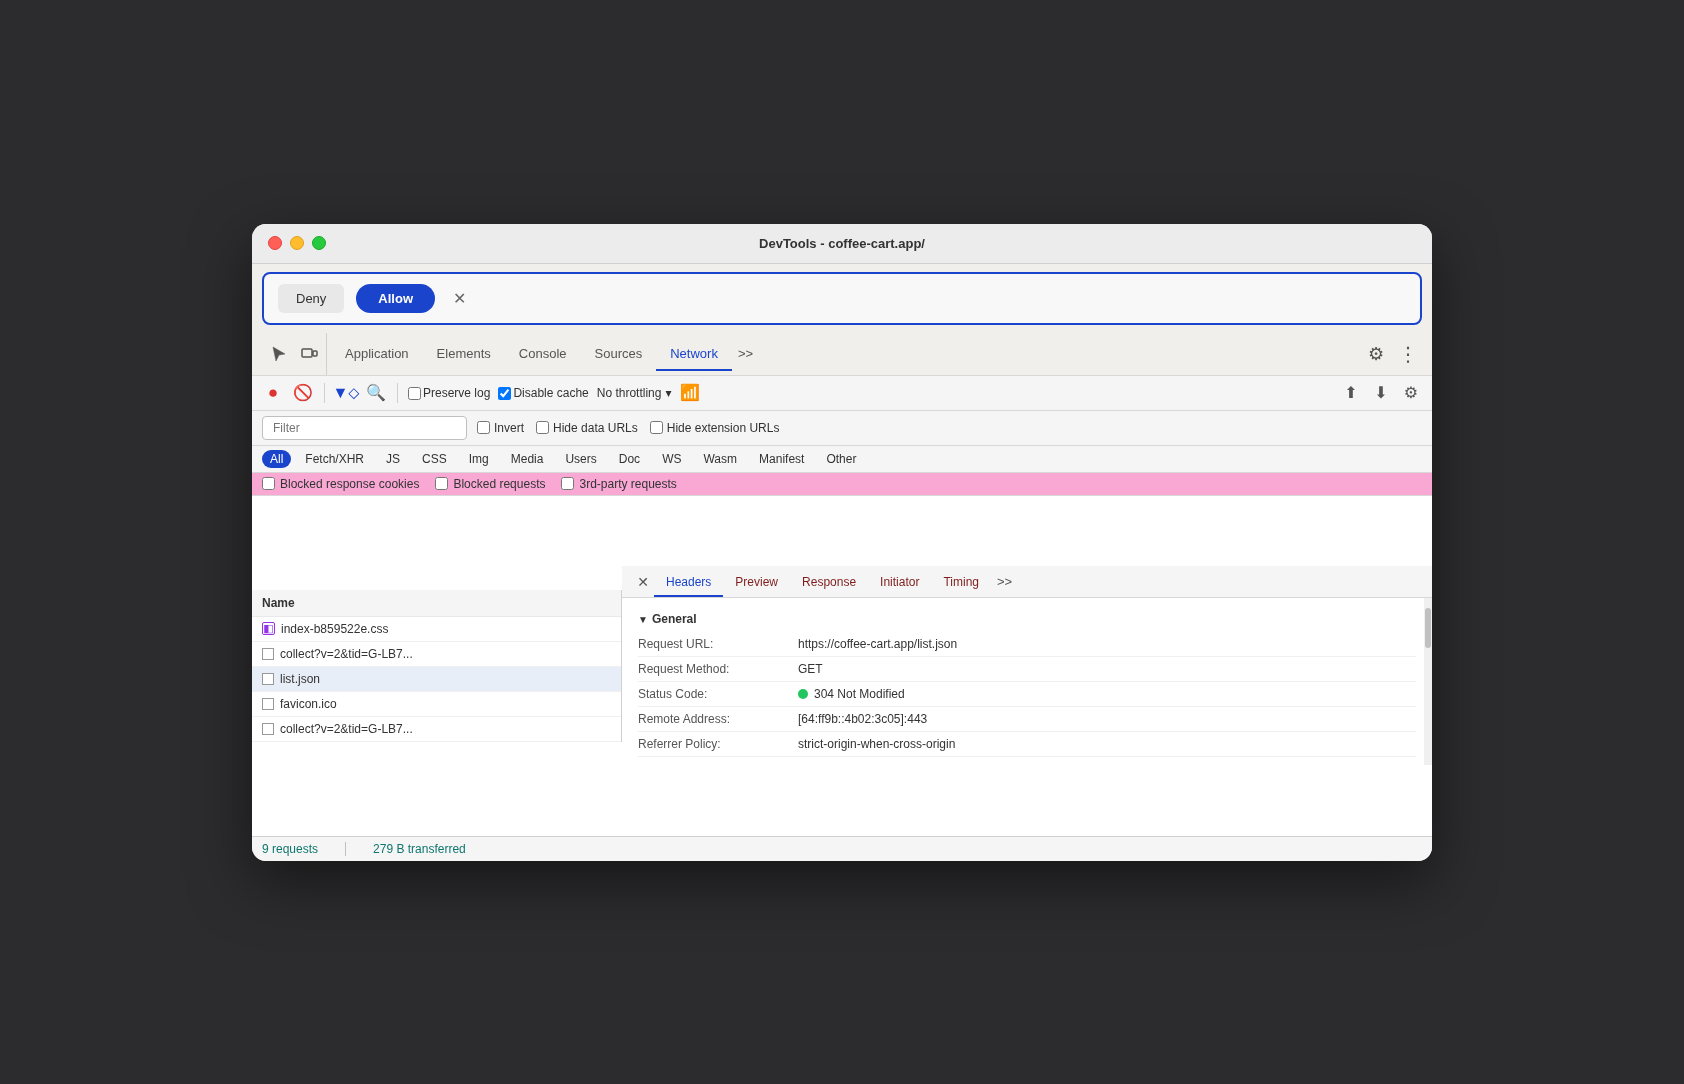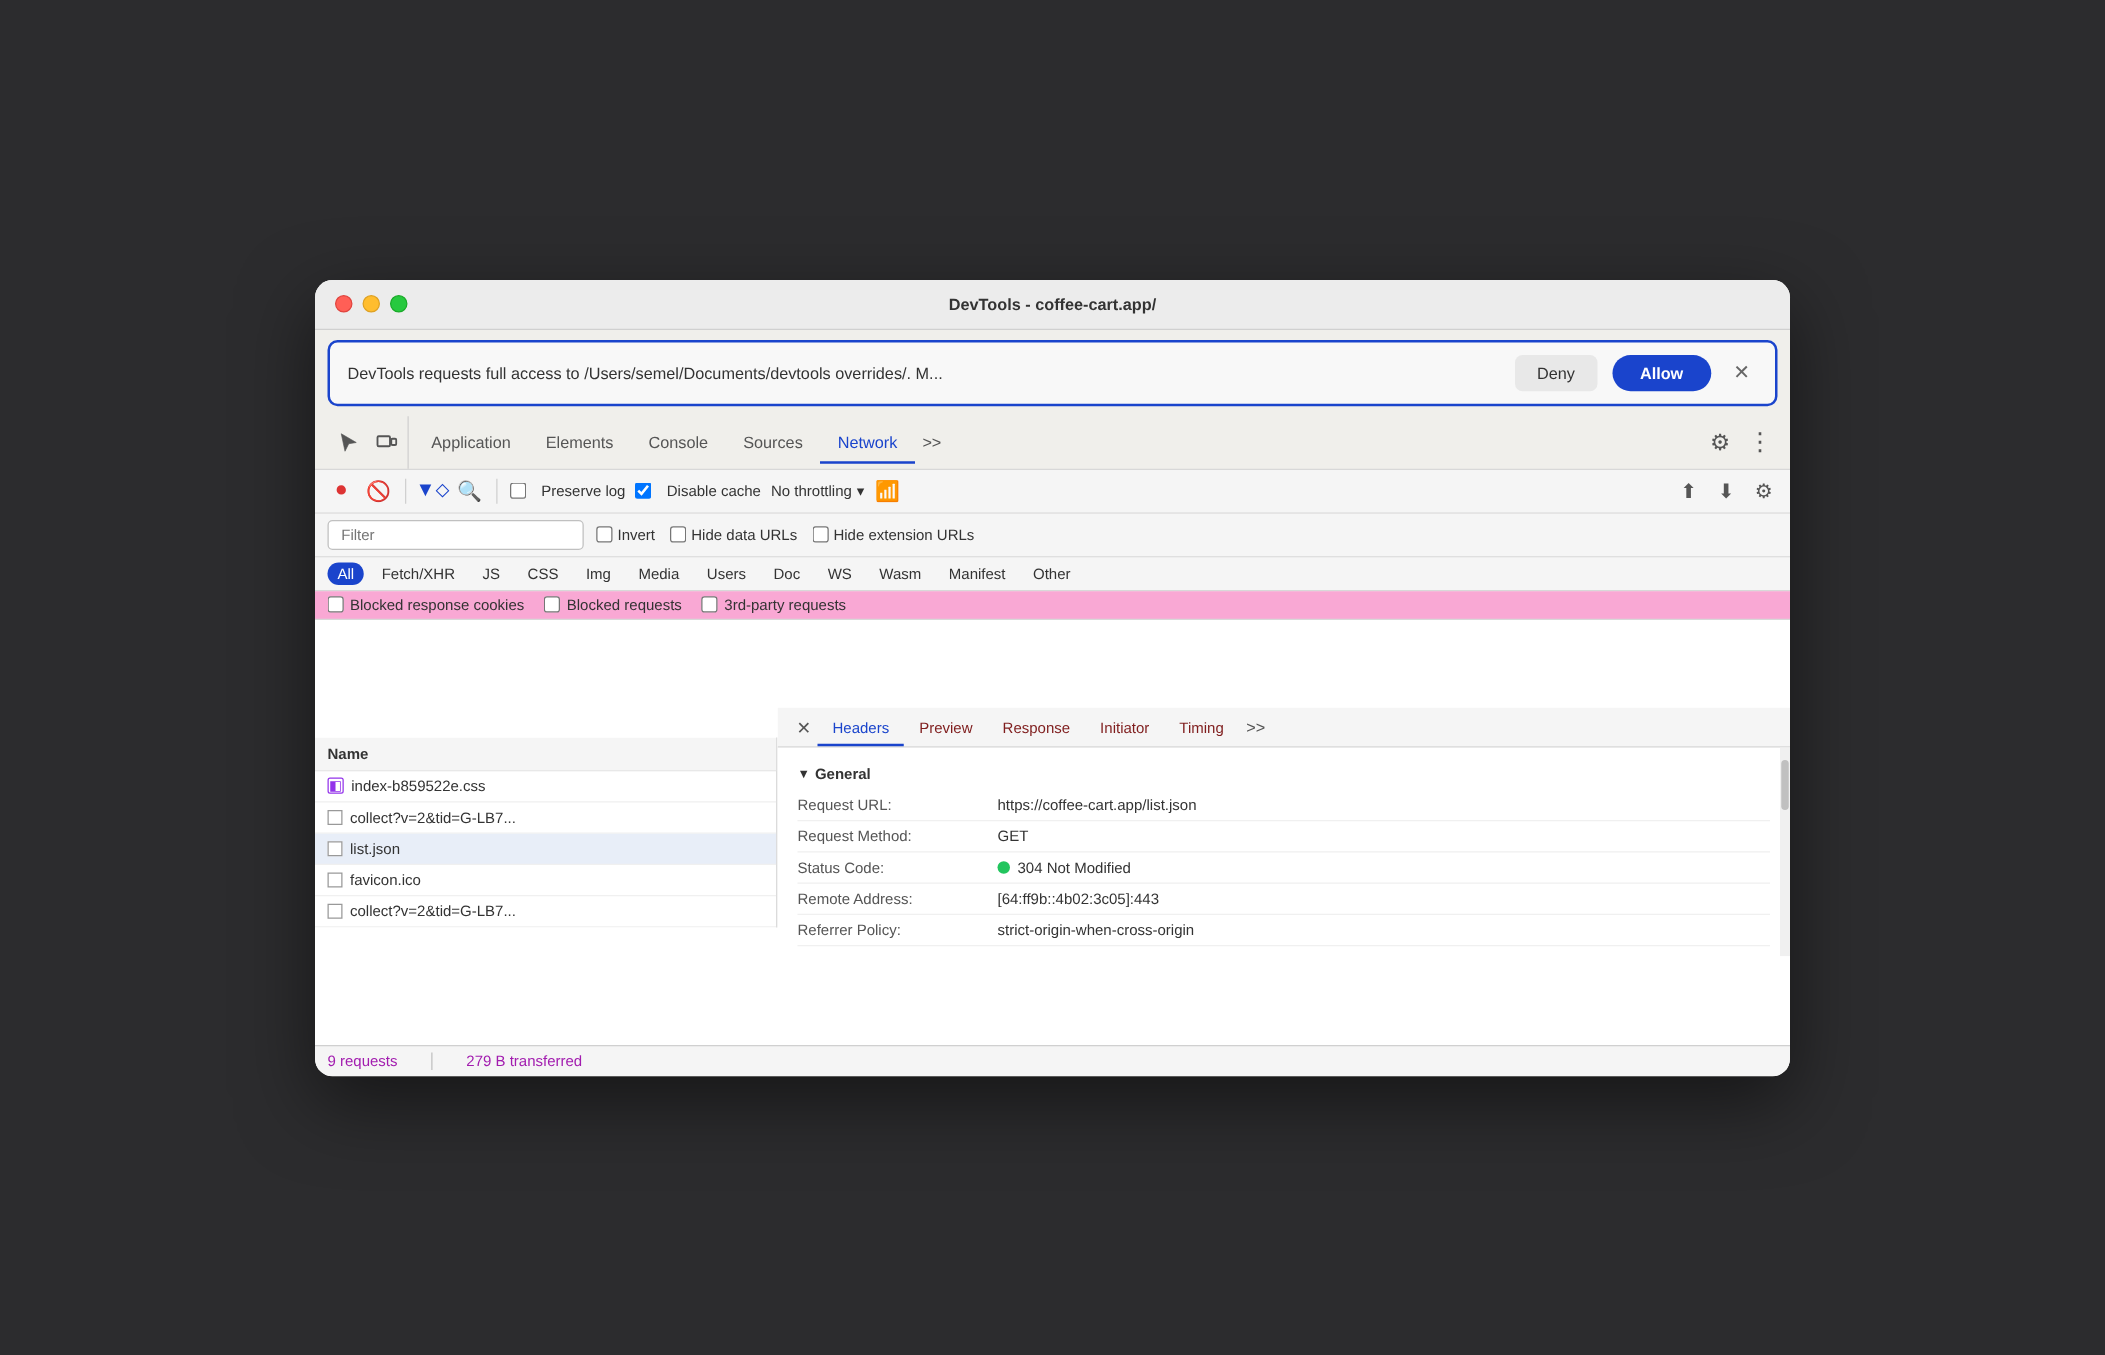--- a/index.html
+++ b/index.html
@@ -182,22 +182,22 @@
       color: #555;
     }
     .nt-divider {
       width: 1px;
       height: 20px;
       background: #d0d0d0;
       margin: 0 2px;
     }
     .nt-checkbox-label {
       display: flex;
-      align-items: center;
-      gap: 12px;
+      align-items: flex-end;
+      gap: 2px;
       font-size: 12px;
       color: #333;
       cursor: pointer;
     }
     .nt-checkbox-label input { cursor: pointer; }
     .throttle-select {
       background: transparent;
       border: none;
       font-size: 12px;
       color: #333;
@@ -407,21 +407,21 @@
       flex-shrink: 0;
     }
     .status-bar {
       border-top: 1px solid #d0d0d0;
       background: #f5f5f5;
       padding: 5px 10px;
       display: flex;
       align-items: center;
       gap: 27px;
       font-size: 12px;
-      color: #a21caf;
+      color: #0f766e;
     }
     .status-divider {
       width: 1px;
       height: 14px;
       background: #c0c0c0;
     }
   </style>
 </head>
 <body>
 
@@ -430,21 +430,20 @@
   <div class="title-bar">
     <div class="traffic-lights">
       <div class="traffic-light tl-close"></div>
       <div class="traffic-light tl-min"></div>
       <div class="traffic-light tl-max"></div>
     </div>
     <span class="title-text">DevTools - coffee-cart.app/</span>
   </div>
 
   <div class="permission-bar">
-    <span class="permission-text">DevTools requests full access to /Users/semel/Documents/devtools overrides/. M...</span>
     <button class="deny-btn">Deny</button>
     <button class="allow-btn">Allow</button>
     <button class="close-x">✕</button>
   </div>
 
   <div class="toolbar">
     <div class="toolbar-icons">
       <div class="toolbar-icon">
         <svg width="18" height="18" viewBox="0 0 18 18" fill="none">
           <path d="M3 2L15 9L9 10L6 16L3 2Z" fill="#555" stroke="#555" stroke-width="0.5"></path>

